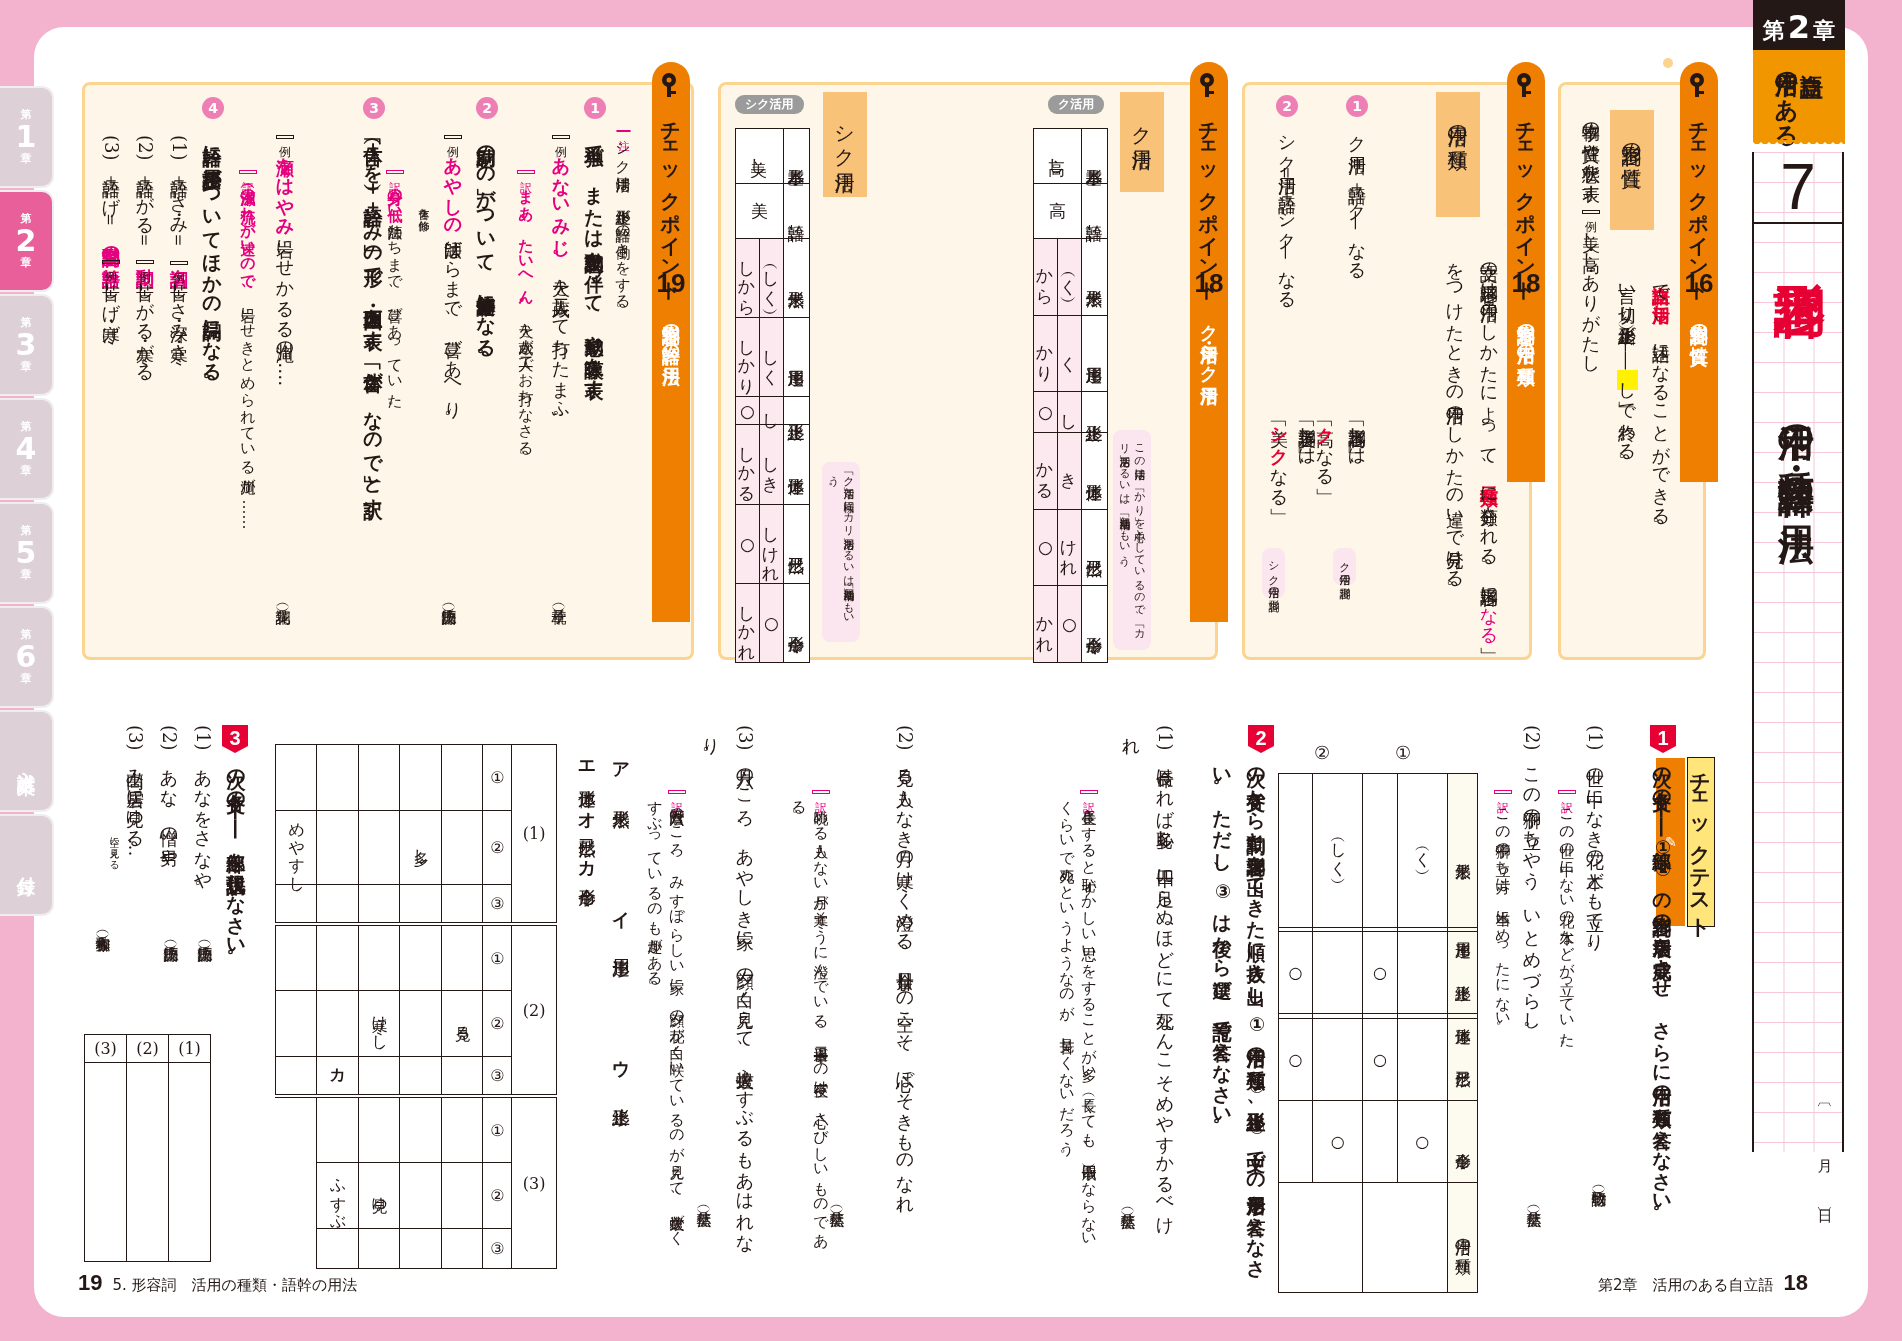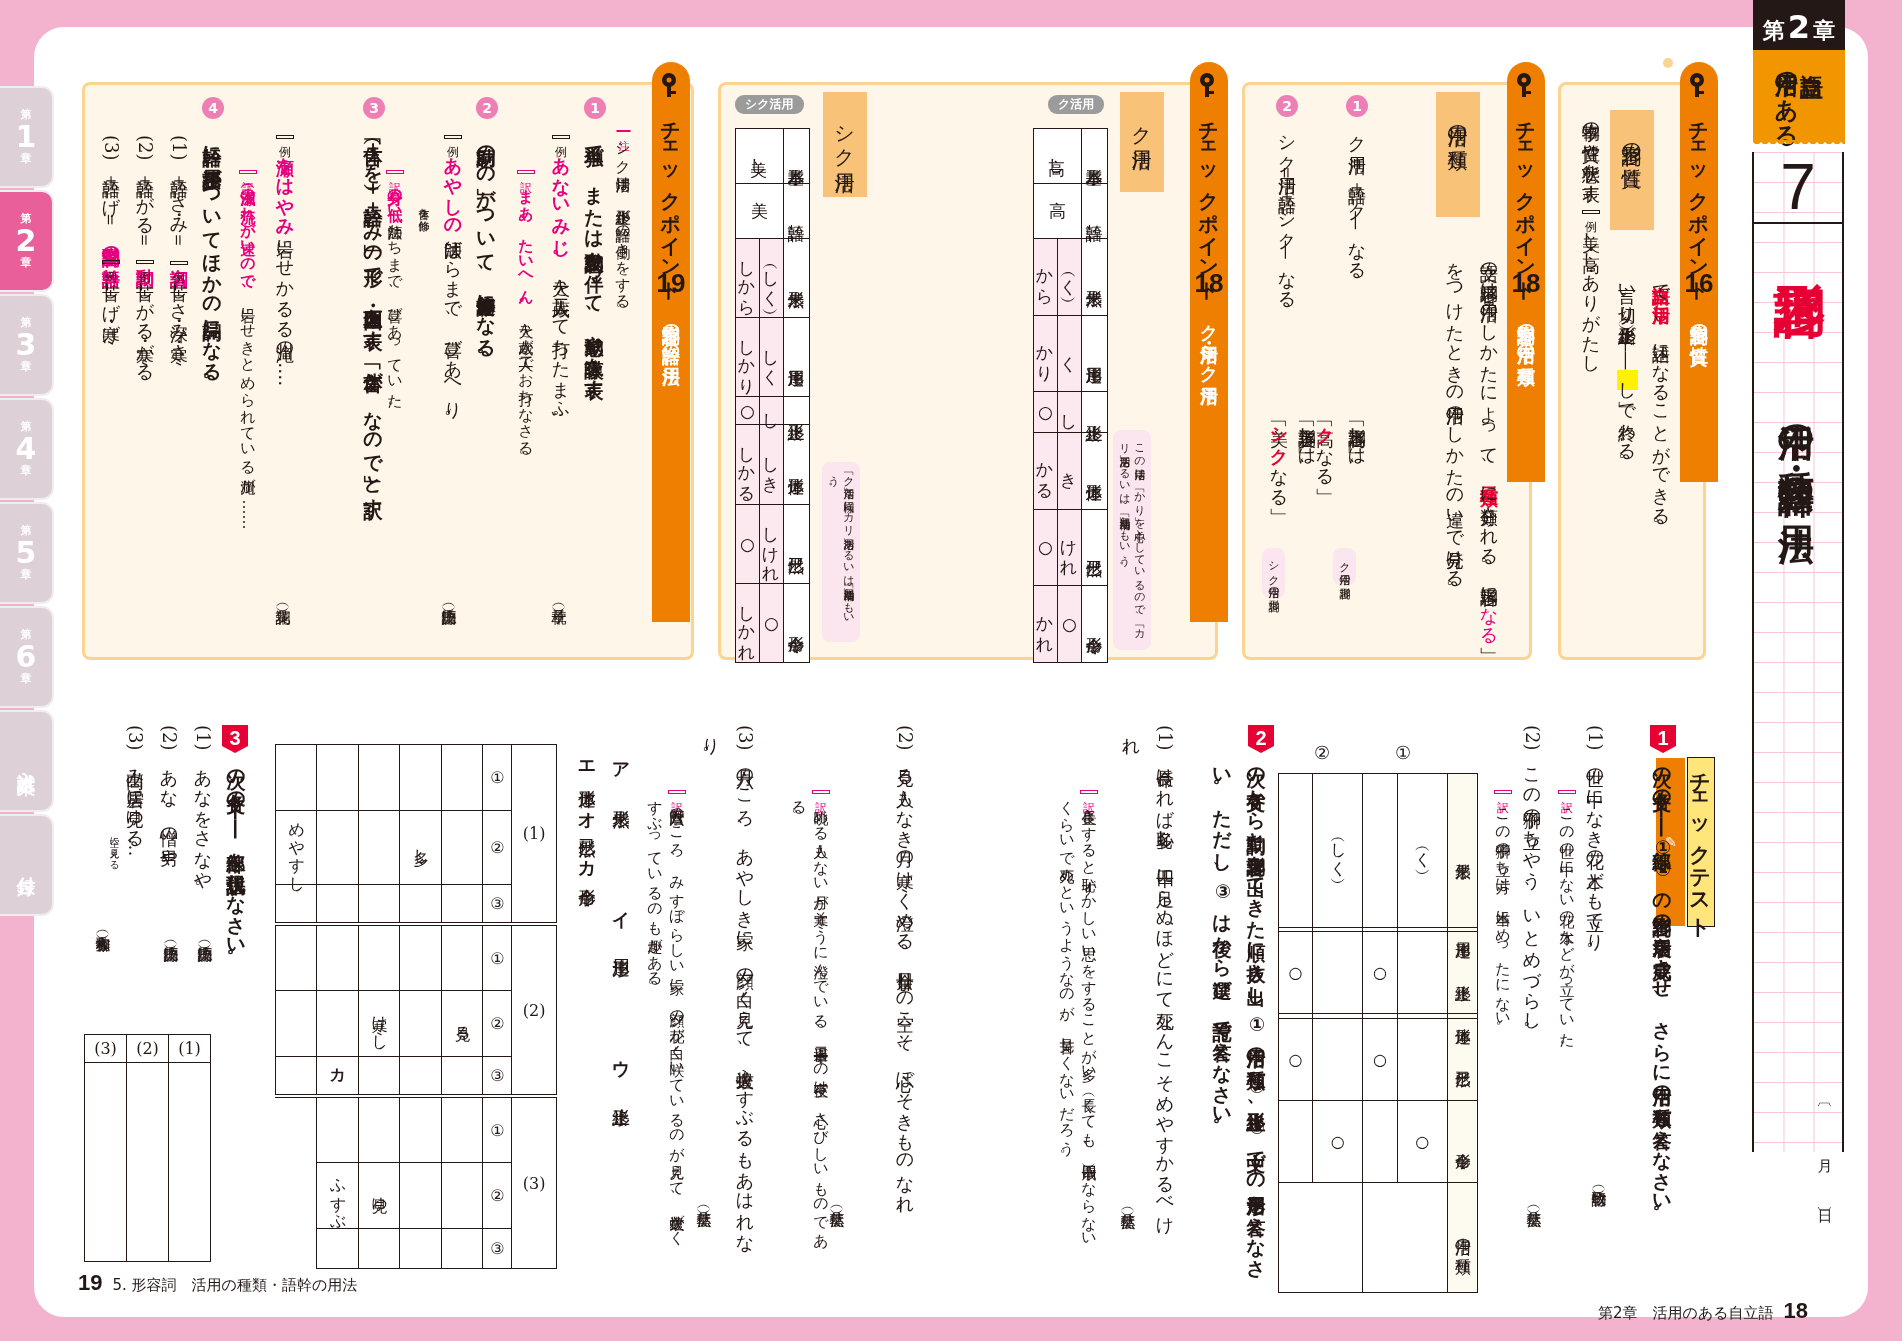--- a/index.html
+++ b/index.html
@@ -61,21 +61,21 @@
   table.conj td.w { background: #fff; }
 
   
   .test-label { position: absolute; left: 1687px; top: 757px; width: 28px; background: #ffe57a; border: 1.5px solid #231815; font-size: 21px; font-weight: bold; line-height: 29px; writing-mode: vertical-rl; text-align: center; }
   .q-num { position: absolute; width: 26px; height: 28px; background: #e60033; color: #fff; font-weight: bold; font-size: 20px; text-align: center; line-height: 26px; clip-path: polygon(0 0,100% 0,100% 75%,50% 100%,0 75%); font-family: "Liberation Sans", sans-serif; }
   .ans-grid { position: absolute; border-collapse: collapse; font-size: 16px; }
   .ans-grid td { border: 1.5px solid #231815; text-align: center; vertical-align: middle; }
 
   .footer-l { position: absolute; left: 78px; top: 1270px; font-size: 15px; }
   .footer-l .pg { font-size: 22px; font-weight: bold; margin-right: 10px; font-family: "Liberation Sans", sans-serif; }
-  .footer-r { position: absolute; left: 1598px; top: 1270px; font-size: 15px; margin-top: 28px; }
+  .footer-r { position: absolute; left: 1598px; top: 1270px; font-size: 15px; }
   .footer-r .pg { font-size: 22px; font-weight: bold; margin-left: 10px; font-family: "Liberation Sans", sans-serif; }
 </style>
 </head>
 <body>
 
 <div class="page"></div>
 
 <div class="tabs">
   <div class="tab">
       <span class="small">第</span>

